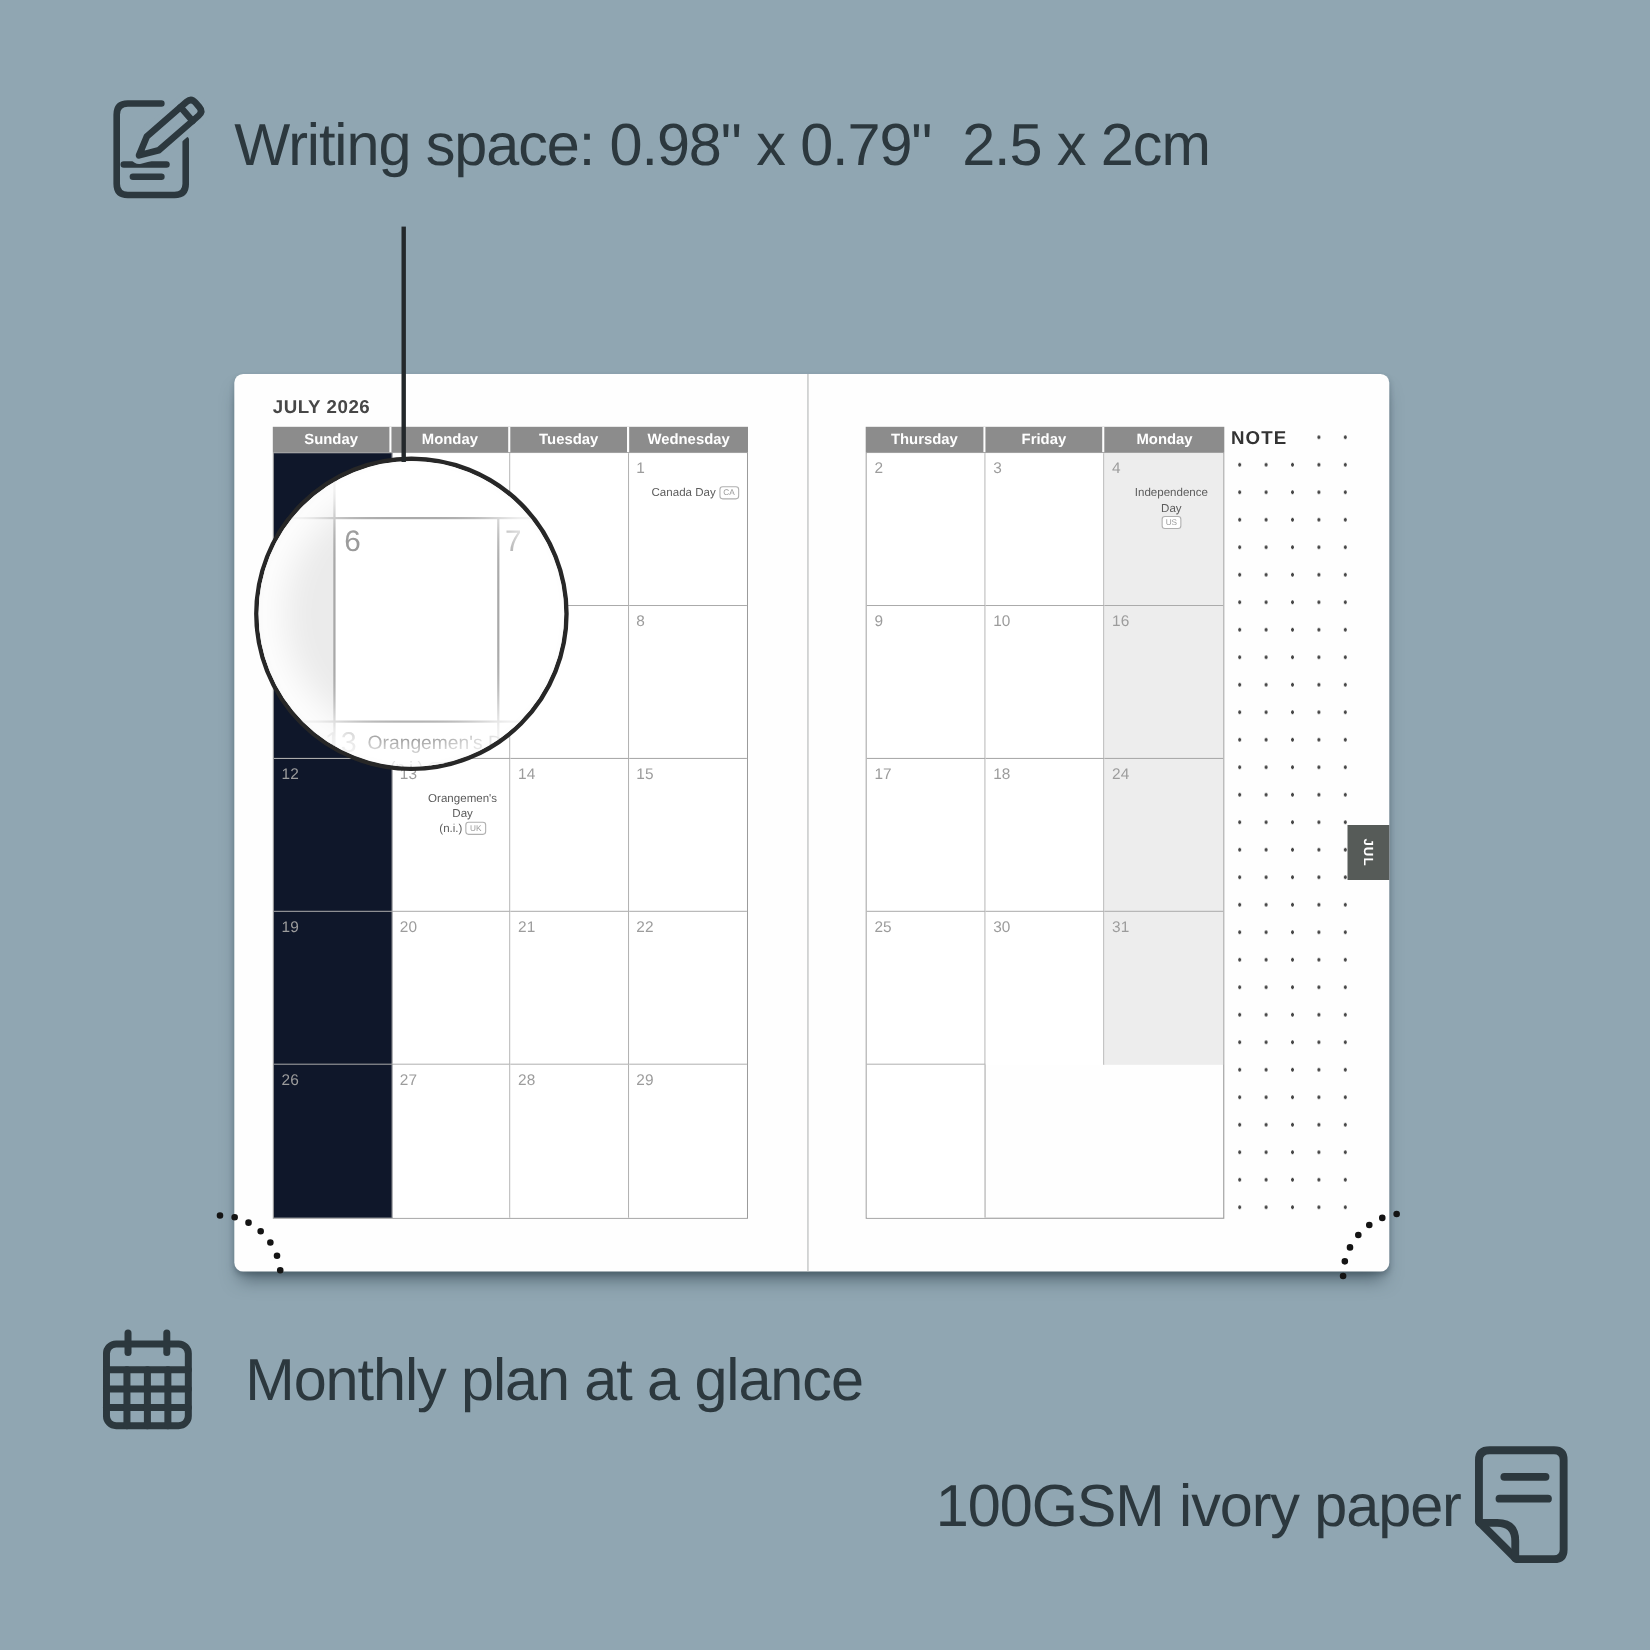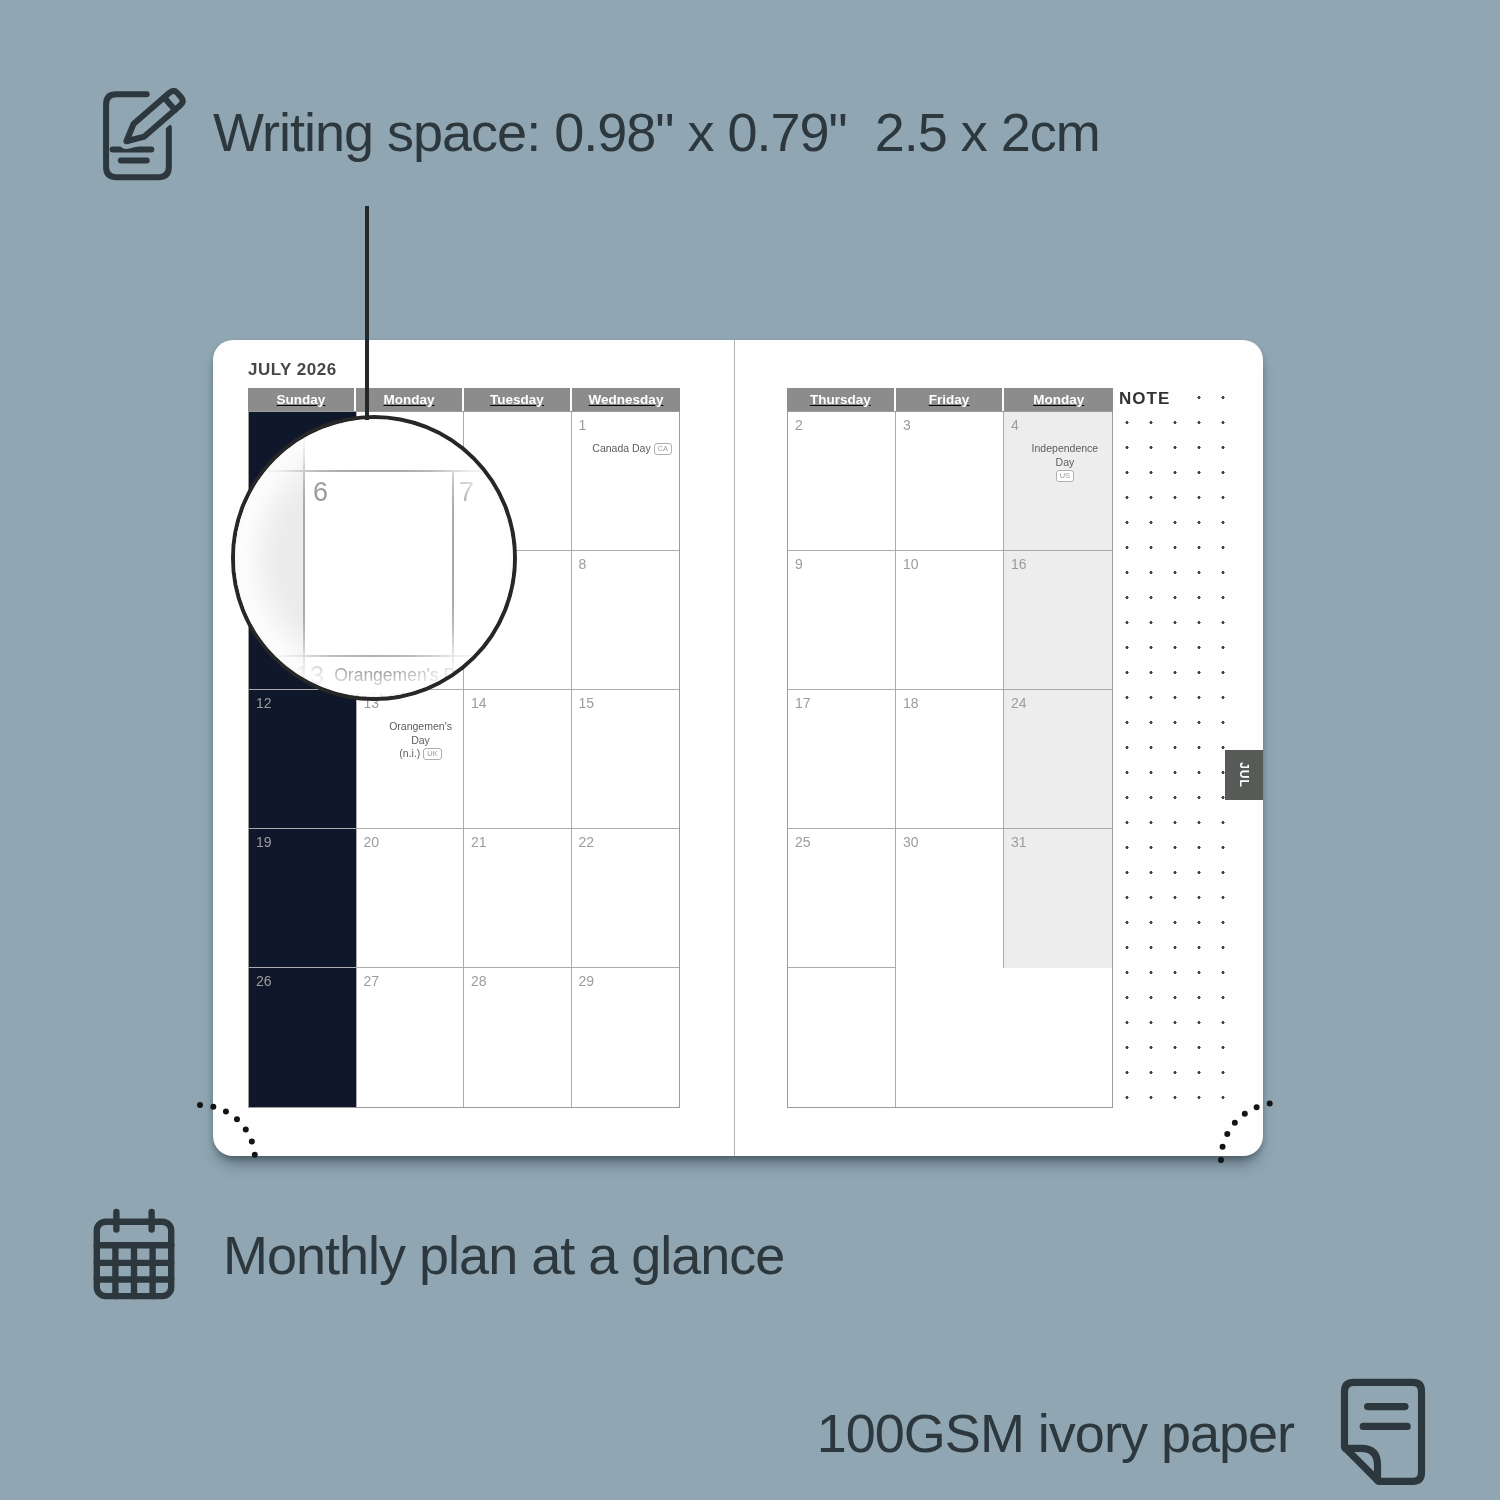--- a/index.html
+++ b/index.html
@@ -3,37 +3,37 @@
 <meta charset="utf-8">
 <style>
   html,body{margin:0;padding:0;background:#90a6b2;}
   .canvas{position:relative;width:1500px;height:1500px;background:#90a6b2;overflow:hidden;
           font-family:"Liberation Sans",sans-serif;-webkit-font-smoothing:antialiased;}
   
   .anno{position:absolute;display:flex;align-items:center;}
   .anno-text{font-size:54px;letter-spacing:-1px;color:#2c383e;white-space:pre;}
   .anno-top{left:95px;top:82px;gap:22px;}
   .anno-bl{left:85px;top:1208px;gap:40px;}
-  .anno-br{right:62px;top:1372px;gap:34px;}
+  .anno-br{right:62px;top:1308px;}
   .icon{flex:0 0 auto;display:block;}
   .icon path,.icon line,.icon rect{fill:none;stroke:#2c383e;stroke-width:6.5;stroke-linecap:round;stroke-linejoin:round;}
   .icon .knock{stroke:#90a6b2;stroke-width:17;}
   
   .connector{position:absolute;left:365px;top:206px;width:4px;height:214px;background:#23282b;z-index:6;}
   
   .notebook{position:absolute;left:213px;top:340px;width:1050px;height:816px;background:#fefefe;
-            border-radius:20px;z-index:1;
+            border-radius:8px;z-index:1;
             box-shadow:0 12px 16px -6px rgba(30,48,58,.55),0 3px 5px rgba(30,48,58,.25);}
   .spine{position:absolute;left:521px;top:0;bottom:0;width:1px;background:#b3b6b6;}
   .month-title{position:absolute;left:35px;top:20px;font-size:17px;font-weight:bold;color:#474747;letter-spacing:.5px;}
   
   .grid{position:absolute;top:48px;}
   .grid-left{left:35px;width:432px;}
   .grid-right{left:574px;width:326px;}
-  .head-row{display:grid;height:23px;text-decoration:underline;}
+  .head-row{display:grid;height:23px;}
   .grid-left .head-row{grid-template-columns:repeat(4,1fr);}
   .grid-right .head-row{grid-template-columns:repeat(3,1fr);}
   .day-head{background:#8c8c8c;color:#fff;font-size:13.5px;font-weight:bold;display:flex;
             align-items:center;justify-content:center;border-right:2px solid #fefefe;}
   .day-head:last-child{border-right:none;}
   .body-grid{display:grid;border:1px solid #9b9b9b;}
   .grid-left .body-grid{grid-template-columns:repeat(4,1fr);grid-auto-rows:139px;}
   .grid-right .body-grid{grid-template-columns:repeat(3,1fr);grid-auto-rows:139px;}
   .cell{border-right:1px solid #ababab;border-bottom:1px solid #ababab;padding:6px 7px;box-sizing:border-box;background:#fff;}
   .grid-left .cell:nth-child(4n){border-right:none;}

